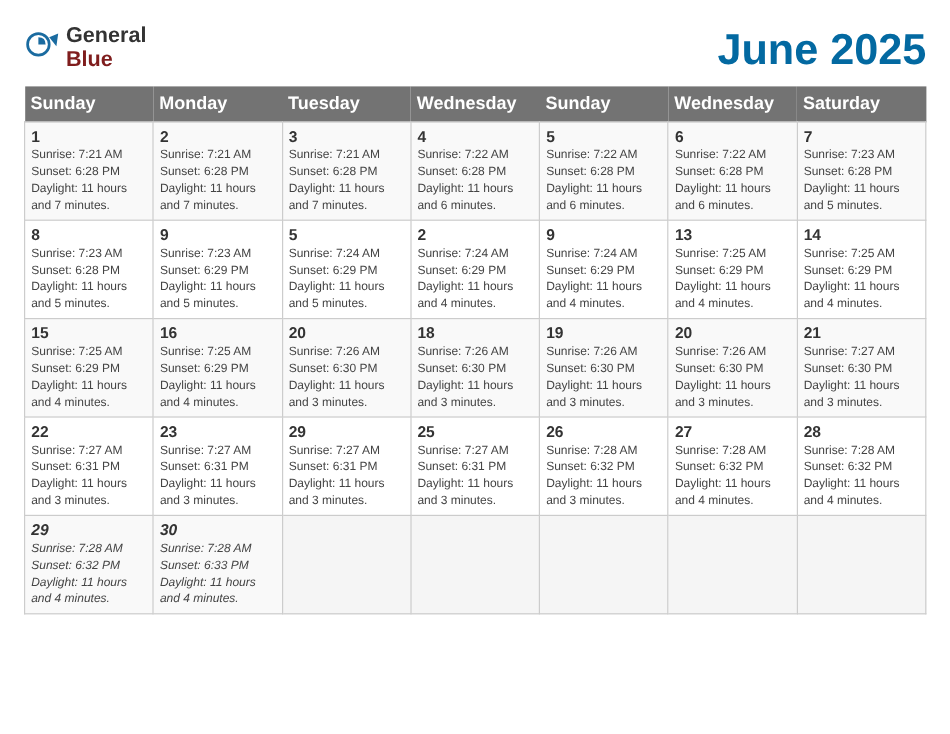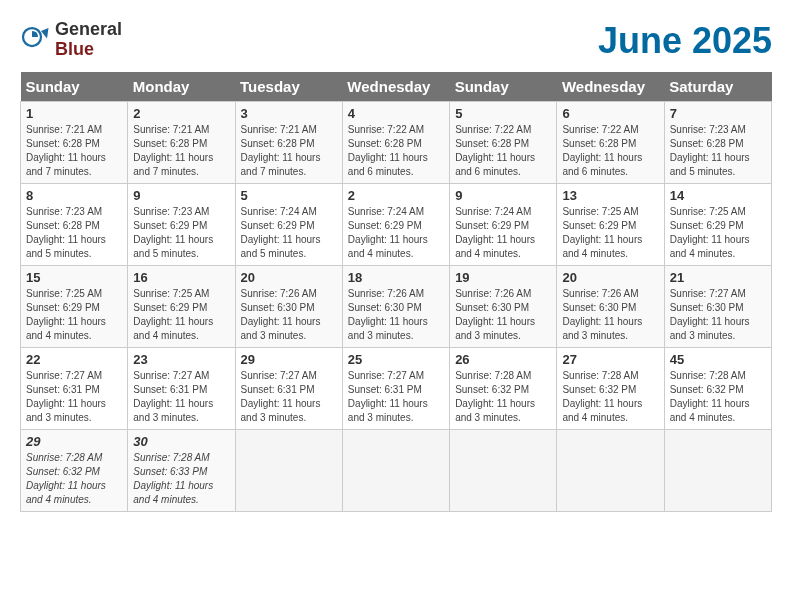--- a/index.html
+++ b/index.html
@@ -232,21 +232,21 @@
         </td>
         <td>
           <span class="day-number">26</span>
           <div class="day-info">Sunrise: 7:28 AM<br>Sunset: 6:32 PM<br>Daylight: 11 hours and 3 minutes.</div>
         </td>
         <td>
           <span class="day-number">27</span>
           <div class="day-info">Sunrise: 7:28 AM<br>Sunset: 6:32 PM<br>Daylight: 11 hours and 4 minutes.</div>
         </td>
         <td>
-          <span class="day-number">45</span>
+          <span class="day-number">28</span>
           <div class="day-info">Sunrise: 7:28 AM<br>Sunset: 6:32 PM<br>Daylight: 11 hours and 4 minutes.</div>
         </td>
       </tr>
       <tr>
         <td>
           <span class="day-number">29</span>
           <div class="day-info">Sunrise: 7:28 AM<br>Sunset: 6:32 PM<br>Daylight: 11 hours and 4 minutes.</div>
         </td>
         <td>
           <span class="day-number">30</span>

